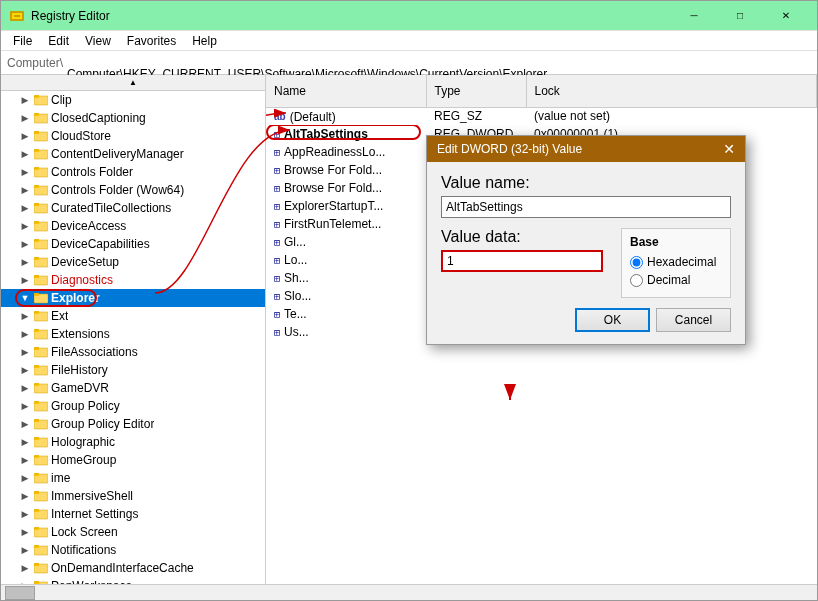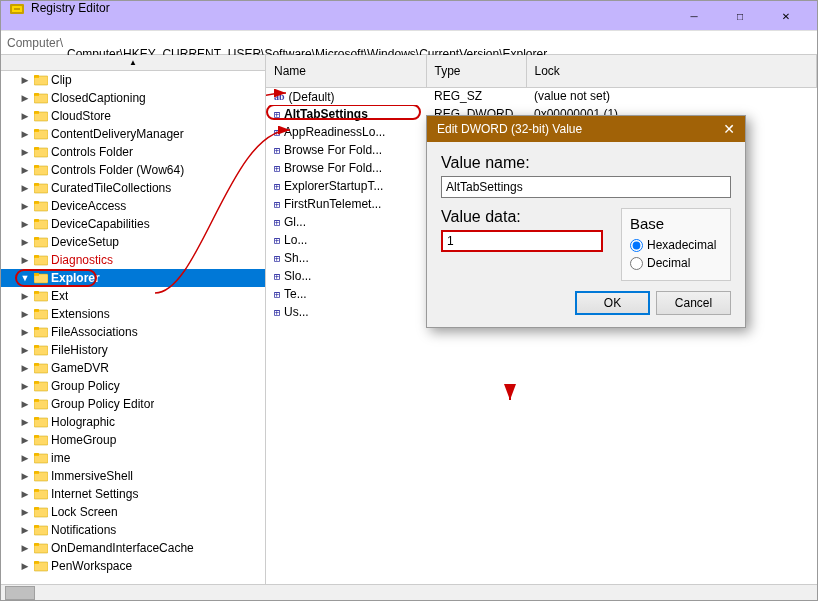--- a/index.html
+++ b/index.html
@@ -16,24 +16,24 @@
     .window {
       width: 818px;
       height: 601px;
       background: #fff;
       border: 1px solid #999;
       display: flex;
       flex-direction: column;
     }
 
     .title-bar {
-      background: #c4b5fd;
+      background: #86efac;
       height: 30px;
       display: flex;
-      align-items: flex-start;
+      align-items: center;
       padding: 0 8px;
       border-bottom: 1px solid #e0e0e0;
       user-select: none;
     }
 
     .title-bar-icon {
       width: 16px;
       height: 16px;
       margin-right: 6px;
     }
@@ -194,21 +194,21 @@
     .reg-icon {
       display: inline-flex;
       align-items: center;
       gap: 4px;
     }
 
     .reg-icon-ab {
       font-size: 10px;
       font-weight: bold;
       color: #4040aa;
-      font-family: Liberation Serif, serif;
+      font-family: Liberation Sans, sans-serif;
     }
 
     .reg-icon-dword {
       font-size: 10px;
       font-weight: bold;
       color: #4040aa;
       font-family: monospace;
     }
 
     .dialog {
@@ -269,23 +269,23 @@
     }
 
     .dialog-base-section {
       min-width: 110px;
       border: 1px solid #ccc;
       padding: 6px 8px;
       background: #f9f9f9;
     }
 
     .dialog-base-title {
-      font-size: 15px;
+      font-size: 12px;
       margin-bottom: 6px;
-      font-weight: normal;
+      font-weight: bold;
     }
 
     .radio-row {
       display: flex;
       align-items: center;
       gap: 4px;
       margin-bottom: 4px;
       font-size: 12px;
     }
 
@@ -346,20 +346,27 @@
       <rect x="5" y="7" width="6" height="2" fill="#c8a000"></rect>
     </svg>
     <span class="title-bar-title">Registry Editor</span>
     <div class="title-bar-controls">
       <button class="title-btn">─</button>
       <button class="title-btn">□</button>
       <button class="title-btn close">✕</button>
     </div>
   </div>
 
+  <div class="menu-bar">
+    <span class="menu-item">File</span>
+    <span class="menu-item">Edit</span>
+    <span class="menu-item">View</span>
+    <span class="menu-item">Favorites</span>
+    <span class="menu-item">Help</span>
+  </div>
 
   <div class="address-bar">
     <span class="address-label">Computer\</span>
     <span style="cursor:pointer;margin-top:23px;">Computer\HKEY_CURRENT_USER\Software\Microsoft\Windows\CurrentVersion\Explorer</span>
   </div>
 
   <div class="main-content">
 
     <div class="tree-panel">
 

